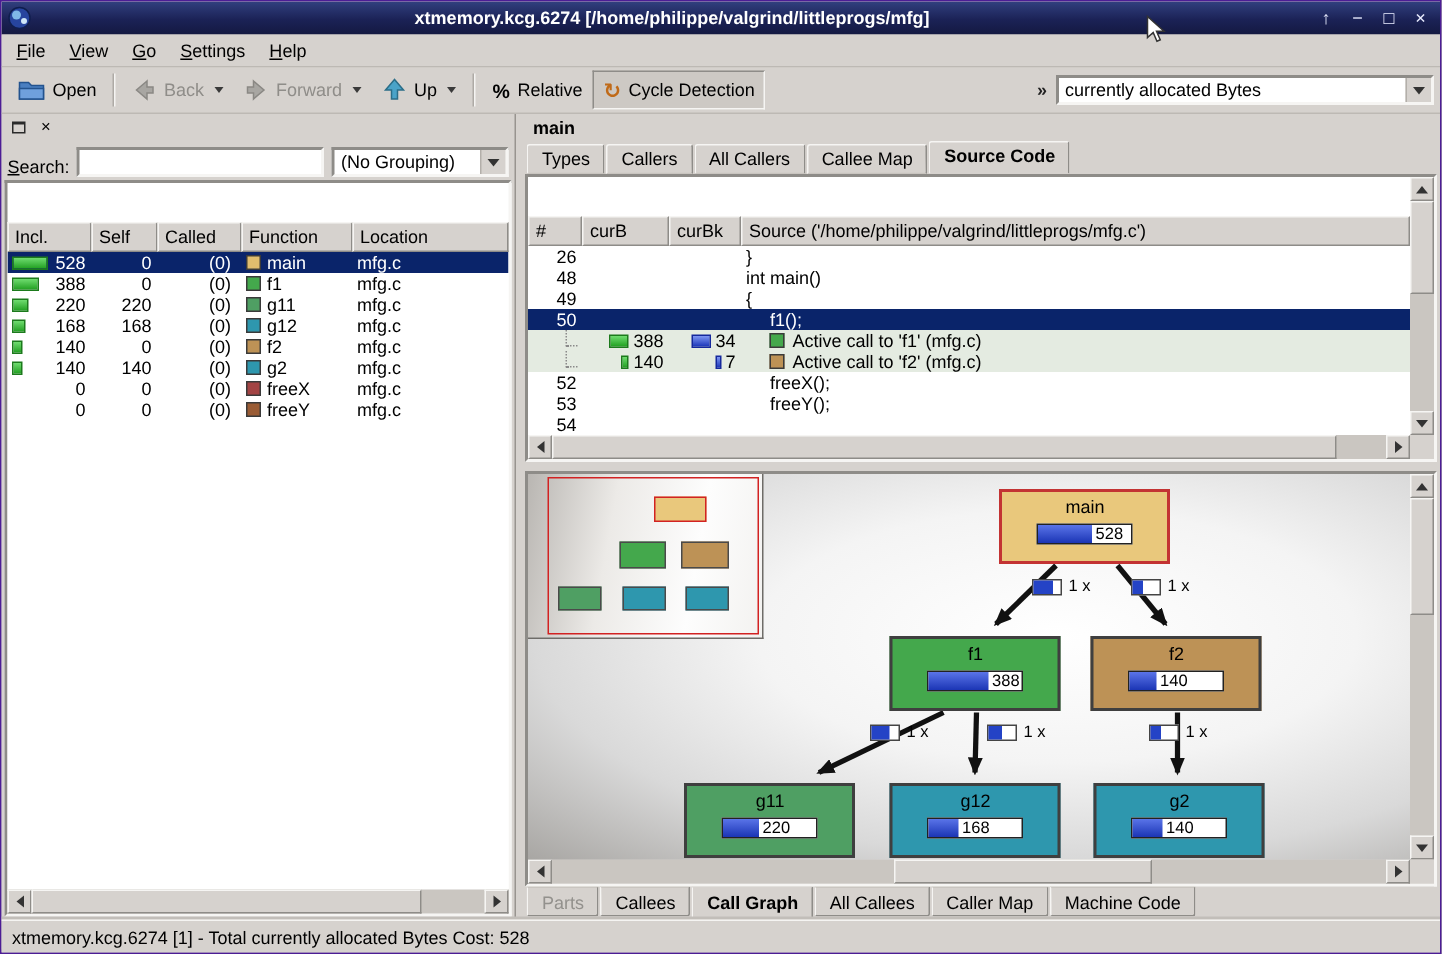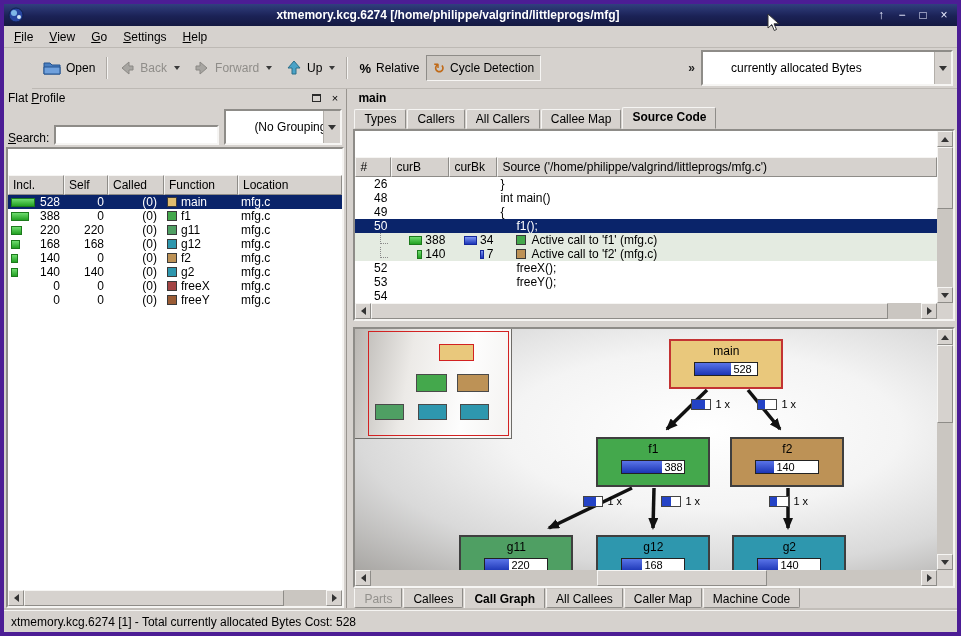--- a/index.html
+++ b/index.html
@@ -1,42 +1,42 @@
 <!DOCTYPE html>
 <html><head>
 <meta charset="utf-8">
 <style>
   * { margin:0; padding:0; box-sizing:border-box; }
   html,body { width:961px; height:636px; }
   body { font-family:"Liberation Sans","DejaVu Sans",sans-serif; font-size:12px; color:#000; background:#7d7b77; }
 
-  .window { width:961px; height:636px; display:flex; flex-direction:column; background:#d6d2ce; border:4px solid #4c1d95; position:relative; overflow:hidden; }
+  .window { width:961px; height:636px; display:flex; flex-direction:column; background:#d6d2ce; border:1px solid #4c1d95; position:relative; overflow:hidden; }
 
   
   .titlebar { flex:0 0 22px; display:flex; align-items:center; gap:3px; padding:0 4px; background:linear-gradient(180deg,#31407f,#1b2256 55%,#141941); color:#fff; }
   .title-text { flex:1; text-align:center; font-weight:bold; white-space:nowrap; overflow:hidden; }
   .tb-btn { width:18px; height:18px; display:flex; align-items:center; justify-content:center; color:#e9ecff; font-size:12px; }
 
   
   .menubar { flex:0 0 22px; display:flex; align-items:stretch; padding-left:2px; background:#d6d2ce; border-bottom:1px solid #bdb9b4; }
   .menu-item { display:flex; align-items:center; padding:0 8px; }
   .accel { text-decoration:underline; }
 
   
-  .toolbar { flex:0 0 31px; display:flex; align-items:center; padding:2px 4px; background:#d6d2ce; border-bottom:1px solid #bdb9b4;margin-left:28px; }
+  .toolbar { flex:0 0 31px; display:flex; align-items:center; padding:2px 4px; background:#d6d2ce; border-bottom:1px solid #bdb9b4; }
   .tbtn { display:flex; align-items:center; gap:5px; padding:2px 6px; height:26px; border:1px solid transparent; white-space:nowrap; }
   .tbtn.disabled { color:#8f8d89; }
   .tbtn.pressed { border-color:#8e8c88 #f6f5f3 #f6f5f3 #8e8c88; background:#cdc9c4; }
   .tsep { width:2px; height:22px; border-left:1px solid #aeaaa5; border-right:1px solid #f5f4f2; margin:0 4px; }
   .dd-arrow { width:0; height:0; border-left:3px solid transparent; border-right:3px solid transparent; border-top:4px solid #3a3a3a; margin-left:2px; }
   .pct-icon { font-weight:bold; font-size:13px; }
   .cycle-icon { font-weight:bold; font-size:14px; color:#c06a18; line-height:14px; }
   .overflow-chevron { margin-left:auto; font-weight:bold; padding:0 6px; color:#222; }
 
-  .combo { display:flex; align-items:center; height:36px; border:2px solid; border-color:#8e8c88 #f6f5f3 #f6f5f3 #8e8c88; background:#fff;padding-left:24px; }
+  .combo { display:flex; align-items:center; height:20px; border:2px solid; border-color:#8e8c88 #f6f5f3 #f6f5f3 #8e8c88; background:#fff; }
   .combo .val { flex:1; padding:0 4px; white-space:nowrap; overflow:hidden; }
   .combo .cbtn { width:17px; align-self:stretch; background:#d6d2ce; border-left:1px solid #b3afaa; display:flex; align-items:center; justify-content:center; }
   .event-combo { width:252px; }
 
   
   .main { flex:1; display:flex; min-height:0; }
   .dock { flex:0 0 314px; display:flex; flex-direction:column; border-right:1px solid #98948f; background:#d6d2ce; min-height:0; }
   .vsplit { flex:0 0 4px; background:#d6d2ce; }
   .rightpanel { flex:1; display:flex; flex-direction:column; min-width:0; min-height:0; }
 
@@ -224,21 +224,20 @@
       <span class="cbtn">
           <i class="t-down"></i>
         </span>
     </span>
   </div>
 
   <div class="main">
 
     <div class="dock">
       <div class="dock-header">
-        <span class="t"><span>Flat </span><span class="accel">P</span><span>rofile</span></span>
         <span class="dock-btn">
             <i class="float-glyph"></i>
           </span>
         <span class="dock-btn">×</span>
       </div>
       <div class="search-row">
         <span><span class="accel">S</span><span>earch:</span></span>
         <input class="search-input" value="" style="">
         <span class="combo group-combo">
           <span class="val">(No Grouping)</span>

